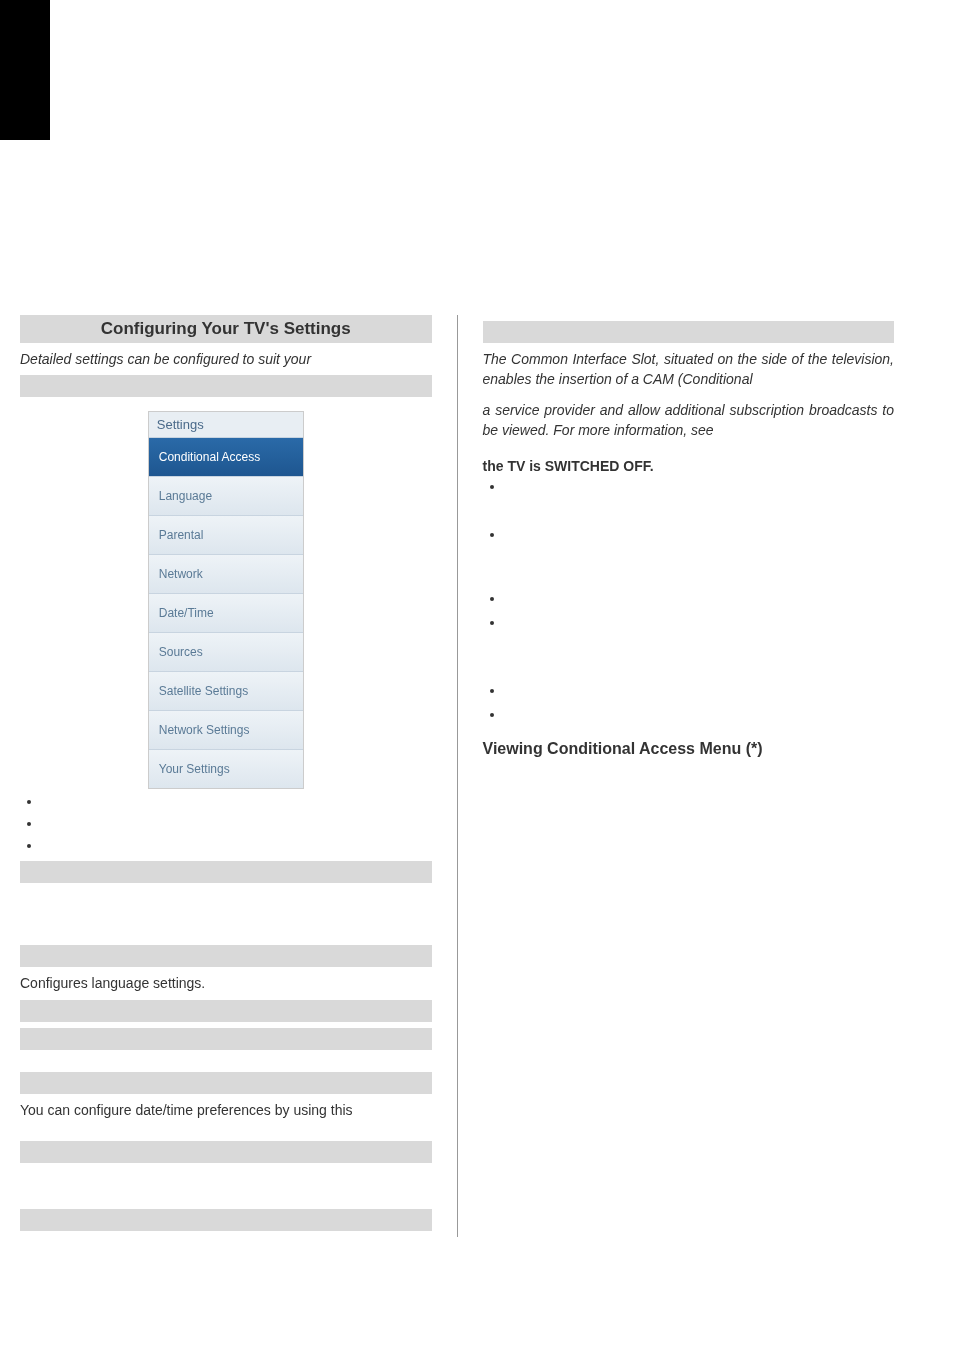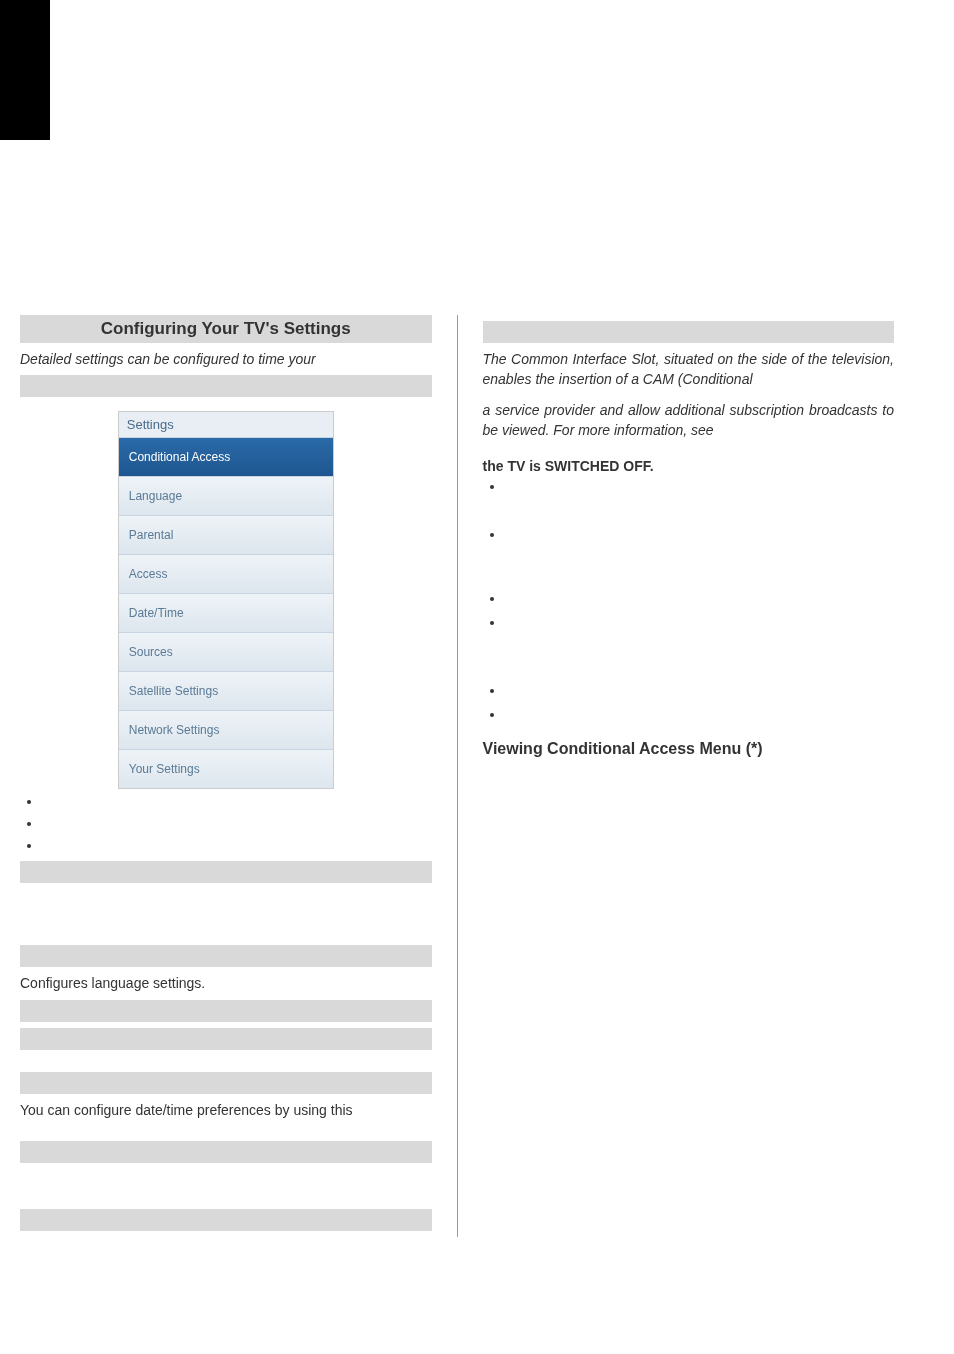--- a/index.html
+++ b/index.html
@@ -9,44 +9,44 @@
     .column { flex: 1; padding: 0 20px; }
     .divider-v { width: 1px; background: #999; margin: 0 5px; }
     .section-hdr { background: #d9d9d9; text-align: center; font-weight: bold; font-size: 17px; padding: 4px 8px; margin-bottom: 6px; }
     .subhead { background: #d9d9d9; font-size: 14px; padding: 3px 6px; margin: 6px 0; font-weight: 500; }
     .italic { font-style: italic; font-size: 14px; line-height: 1.45; text-align: justify; }
     .body-txt { font-size: 14px; line-height: 1.5; }
     .bold-italic { font-weight: bold; font-size: 14px; }
     .bullets { list-style: disc; padding-left: 22px; font-size: 14px; }
     .bullets li { margin: 4px 0; min-height: 18px; }
     .bullets-tall li { min-height: 44px; }
-    .menu-ss { width: 216px; margin: 14px auto 0 auto; border: 1px solid #ccc; font-size: 12px; }
+    .menu-ss { width: 156px; margin: 14px auto 0 auto; border: 1px solid #ccc; font-size: 12px; }
     .menu-title { background: #e8eef3; color: #4a6a8a; padding: 5px 8px; font-size: 13px; }
     .menu-row { background: linear-gradient(#eef3f7,#dde6ee); color: #5a7a96; padding: 12px 10px; border-top: 1px solid #c8d4e0; font-size: 12px; }
     .menu-row.sel { background: linear-gradient(#2a6aa8,#1e5690); color: #fff; }
     .center-title { text-align: left; font-weight: bold; font-size: 16px; margin-top: 14px; }
   </style>
 </head>
 <body>
 
 <div class="tab-side"></div>
 
 <div class="content-wrap">
   <div class="column">
     <div class="section-hdr">Configuring Your TV's Settings</div>
-    <p class="italic">Detailed settings can be configured to time your</p>
+    <p class="italic">Detailed settings can be configured to suit your</p>
 
     <div class="subhead">&nbsp;</div>
 
     <div class="menu-ss">
       <div class="menu-title">Settings</div>
       <div class="menu-row sel">Conditional Access</div>
       <div class="menu-row">Language</div>
       <div class="menu-row">Parental</div>
-      <div class="menu-row">Access</div>
+      <div class="menu-row">Network</div>
       <div class="menu-row">Date/Time</div>
       <div class="menu-row">Sources</div>
       <div class="menu-row">Satellite Settings</div>
       <div class="menu-row">Network Settings</div>
       <div class="menu-row">Your Settings</div>
     </div>
 
     <ul class="bullets">
       <li></li>
       <li></li>

